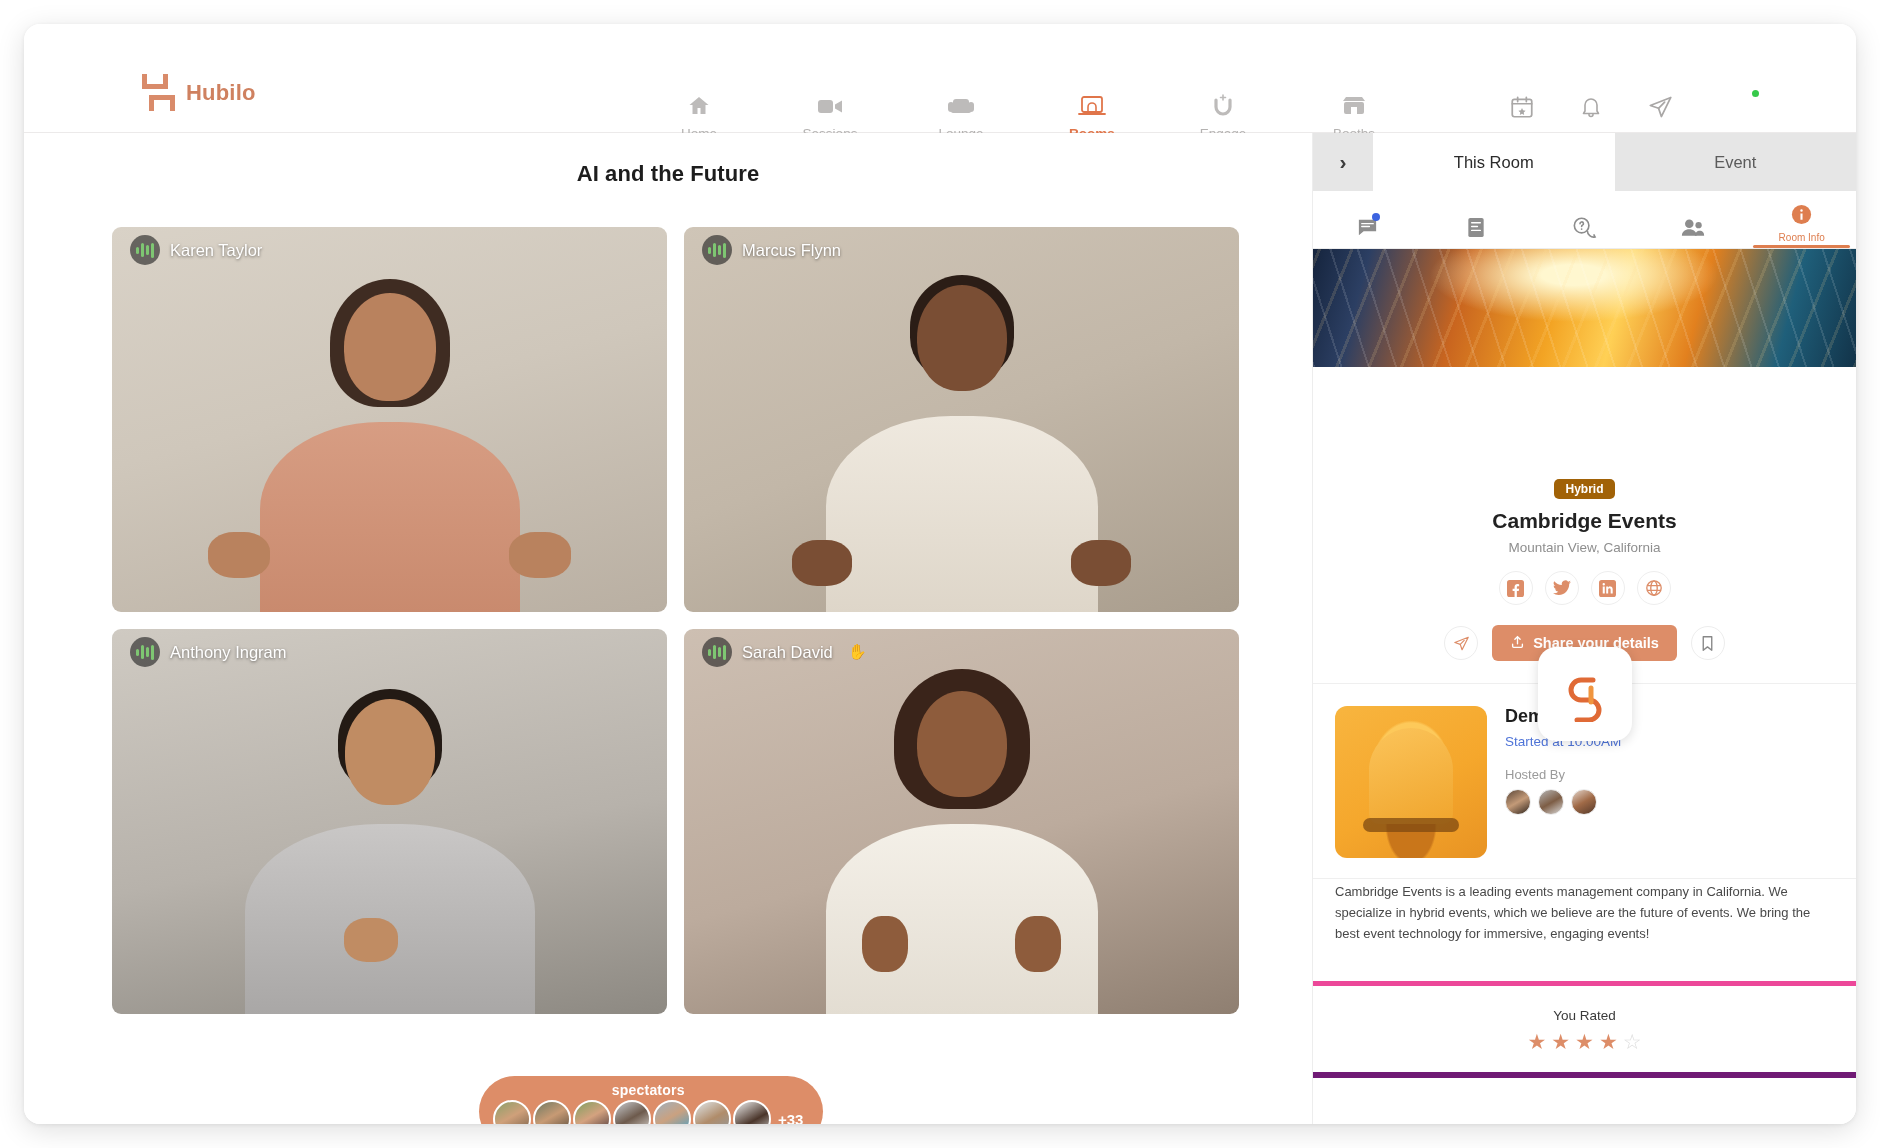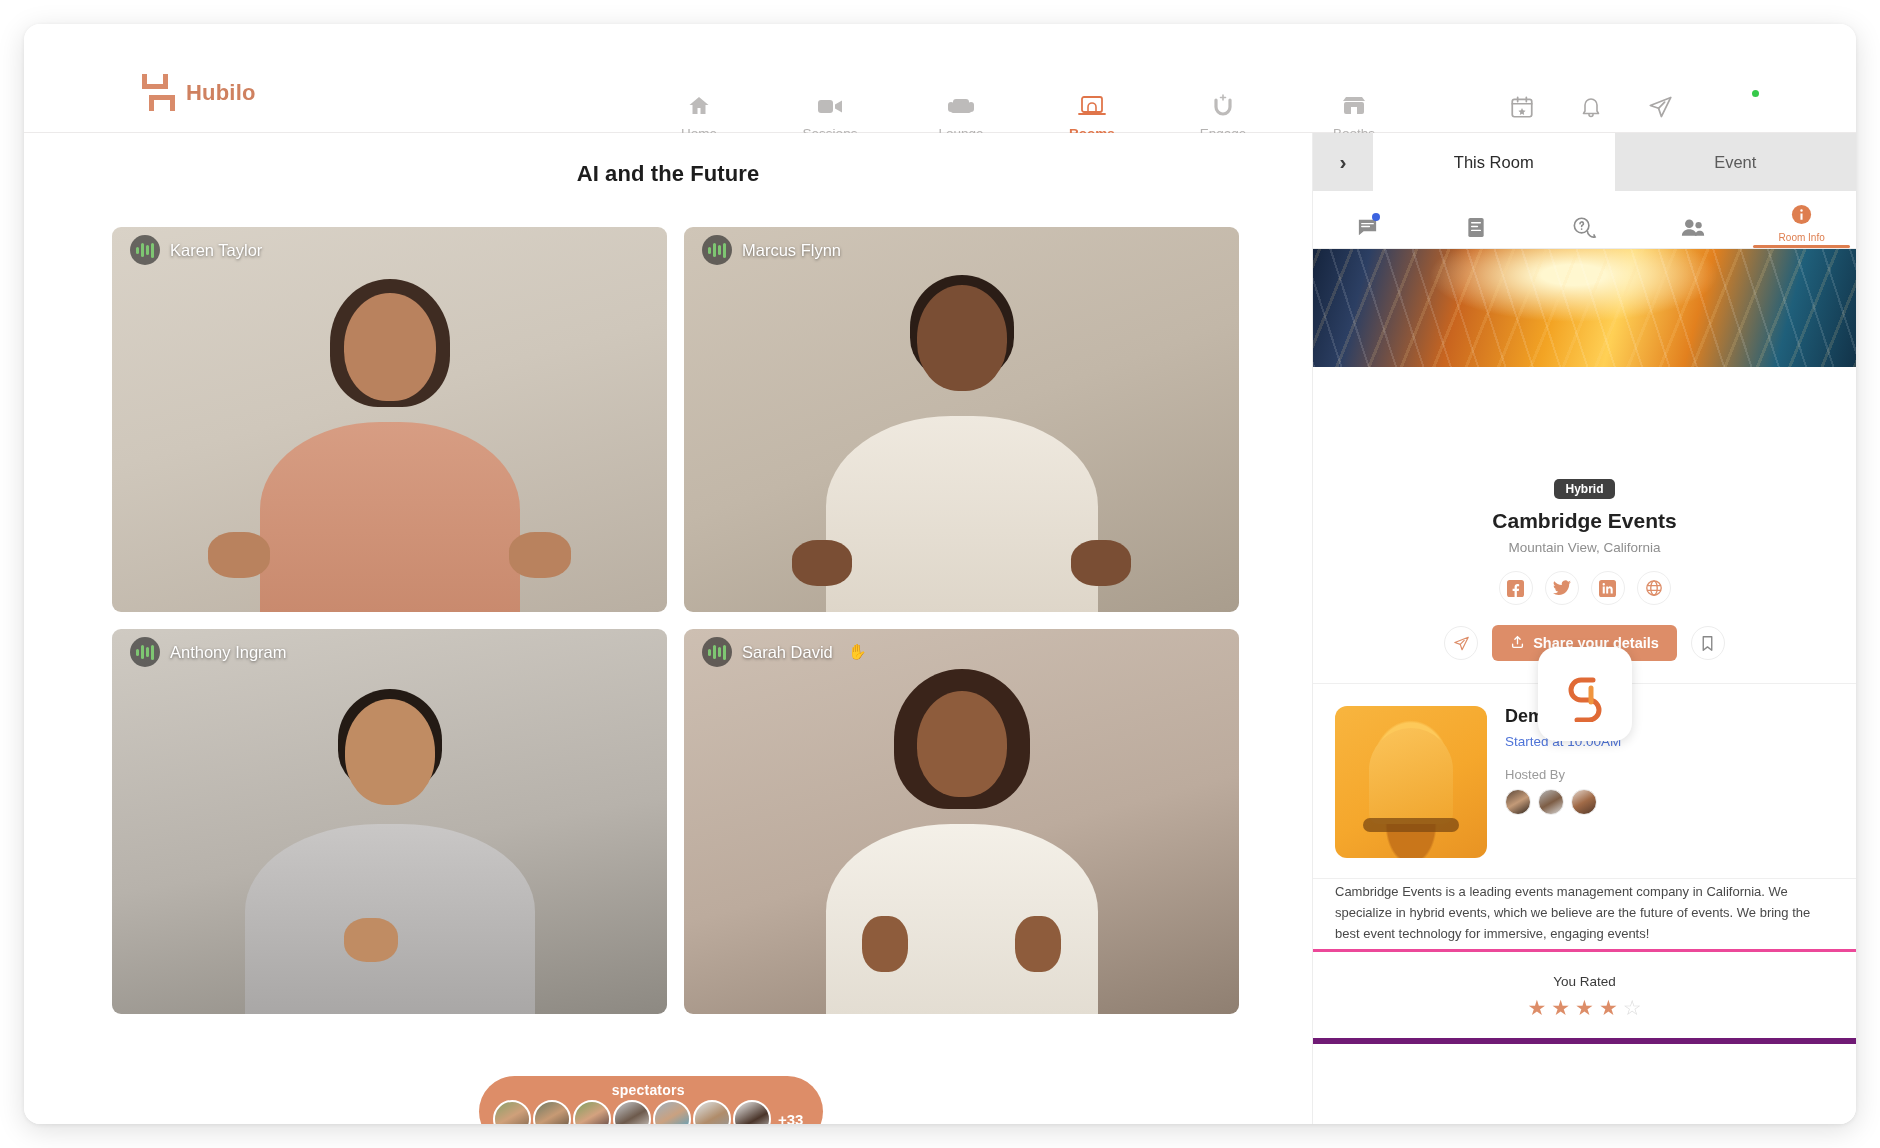--- a/index.html
+++ b/index.html
@@ -137,21 +137,21 @@
       repeating-linear-gradient(72deg, rgba(255,255,255,.12) 0 2px, rgba(255,255,255,0) 2px 26px),
       repeating-linear-gradient(-68deg, rgba(255,220,150,.14) 0 3px, rgba(255,220,150,0) 3px 30px);
   }
   .orglogo {
     position: absolute; left: 50%; transform: translateX(-50%); top: 168px;
     width: 94px; height: 94px; border-radius: 18px; background: #fff;
     box-shadow: 0 2px 12px rgba(0,0,0,.14);
     display: flex; align-items: center; justify-content: center;
   }
   .org-meta { margin-top: 112px; text-align: center; }
-  .pill { display: inline-block; background: #404040; color: #fff; font-size: 12px; font-weight: bold; padding: 3px 11px; border-radius: 5px; }
+  .pill { display: inline-block; background: #a16207; color: #fff; font-size: 12px; font-weight: bold; padding: 3px 11px; border-radius: 5px; }
   .org-name { font-size: 21px; font-weight: bold; color: #222; margin-top: 10px; }
   .org-loc { font-size: 13.5px; color: #8e8e8e; margin-top: 7px; }
   .socials { display: flex; justify-content: center; gap: 12px; margin-top: 16px; }
   .soc { width: 34px; height: 34px; border-radius: 50%; border: 1px solid #eeeeee; display: flex; align-items: center; justify-content: center; cursor: pointer; }
   .actions { display: flex; justify-content: center; align-items: center; gap: 14px; margin-top: 20px; padding-bottom: 22px; border-bottom: 1px solid #efefef; }
   .round-act { width: 34px; height: 34px; border-radius: 50%; border: 1px solid #ededed; display: flex; align-items: center; justify-content: center; cursor: pointer; }
   .share-btn {
     background: #dd8d68; color: #fff; border: none; cursor: pointer;
     border-radius: 6px; height: 36px; padding: 0 18px;
     font-size: 14.5px; font-weight: bold; display: flex; align-items: center; gap: 8px;
@@ -520,21 +520,21 @@
         <div class="room-name">Demo Room</div>
         <div class="room-time">Started at 10:00AM</div>
         <div class="hosted-label">Hosted By</div>
         <div class="host-row">
           <span class="host-av" style="background:linear-gradient(150deg,#5a4638,#c39a78 50%,#2e231c)"></span>
           <span class="host-av" style="background:linear-gradient(150deg,#b7b7b7,#7d5d45 52%,#dcdcdc)"></span>
           <span class="host-av" style="background:linear-gradient(150deg,#e4d6cc,#a06a47 50%,#54392a)"></span>
         </div>
       </div>
     </div>
-    <div style="padding:0 22px 5px 22px;border-bottom:3px solid #ec4899;margin-top:-14px;">
+    <div style="padding:0 22px 37px 22px;border-bottom:5px solid #ec4899;margin-top:-14px;">
       <div class="room-desc">Cambridge Events is a leading events management company in California. We specialize in hybrid events, which we believe are the future of events. We bring the best event technology for immersive, engaging events!</div>
     </div>
 
     <div class="rating">
       <div class="rating-label">You Rated</div>
       <div class="stars">
         <span class="star on">★</span>
         <span class="star on">★</span>
         <span class="star on">★</span>
         <span class="star on">★</span>

